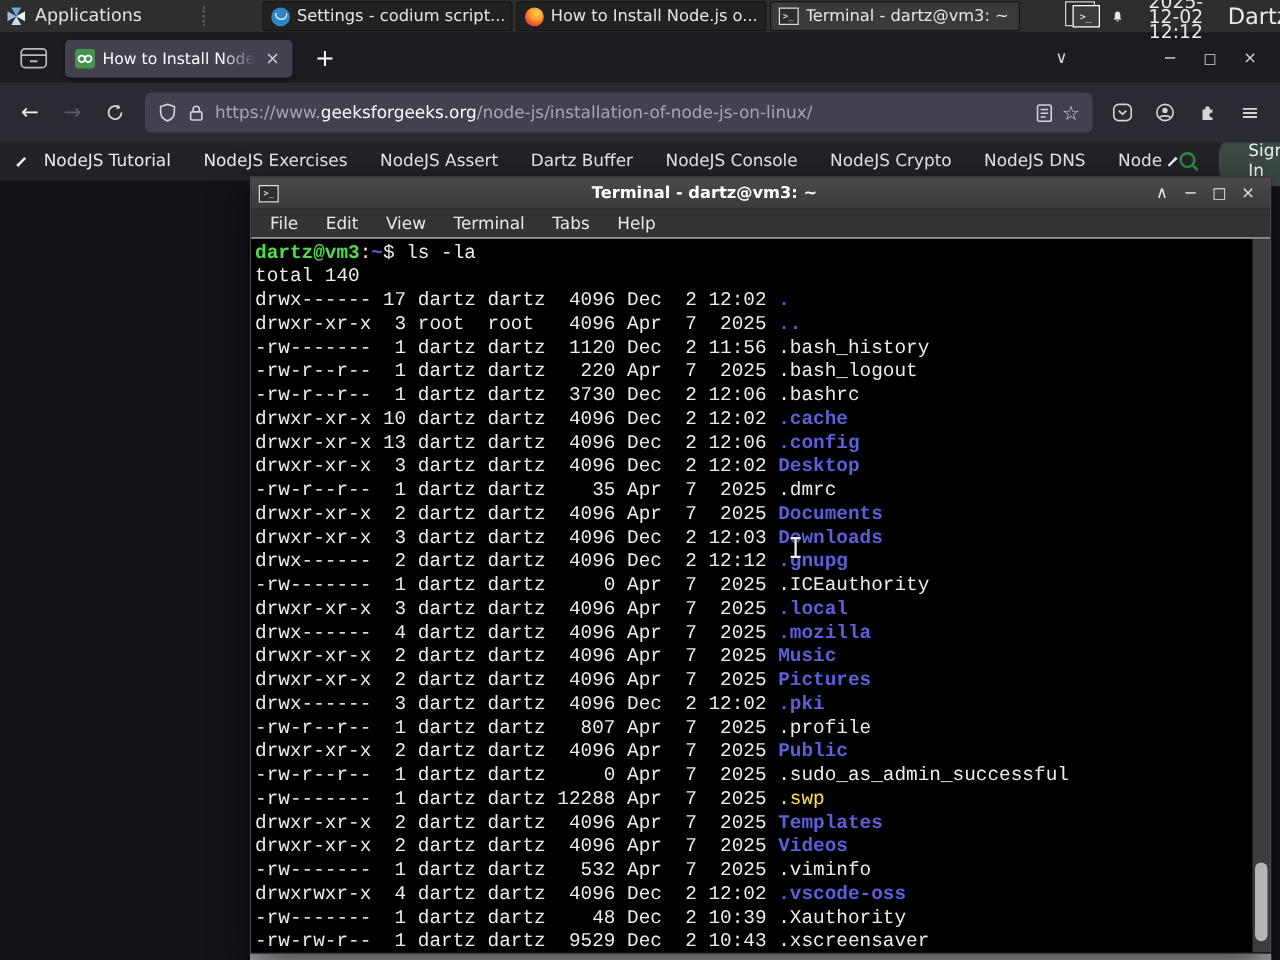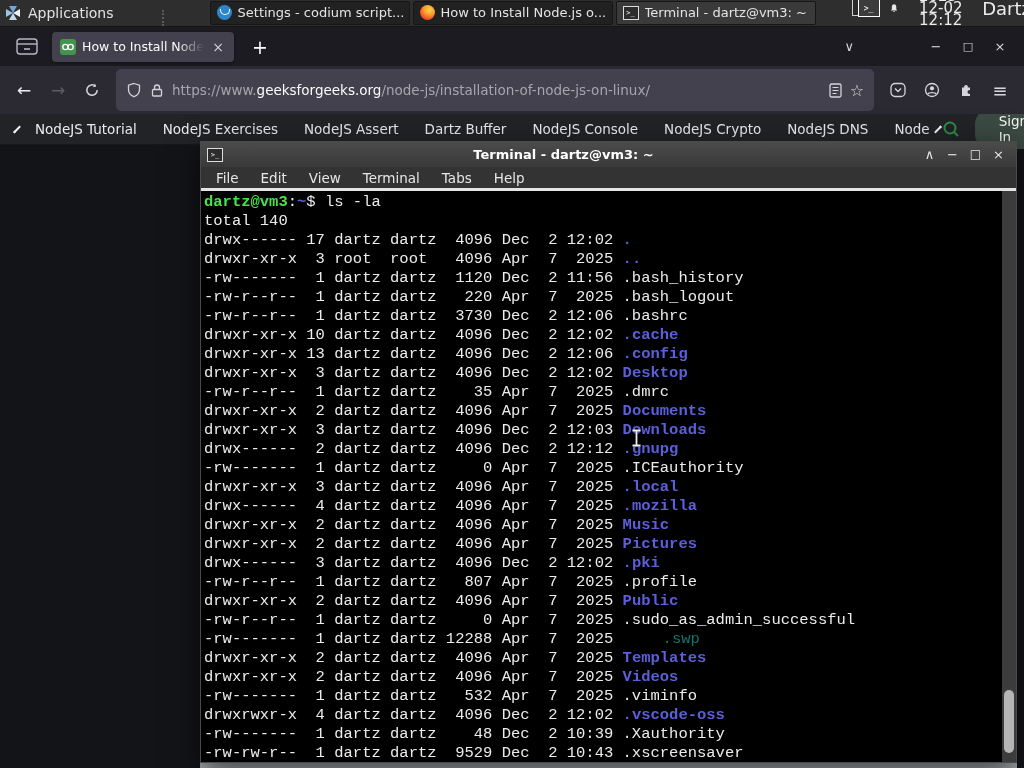--- a/index.html
+++ b/index.html
@@ -2,21 +2,21 @@
 <html><head>
 <meta charset="utf-8">
 <style>
   * { margin:0; padding:0; box-sizing:border-box; }
   html,body { width:1024px; height:768px; overflow:hidden; background:#121316;
               font-family:"DejaVu Sans","Liberation Sans",sans-serif; }
   body { position:relative; }
 
   
   .panel { position:absolute; left:0; top:0; width:1024px; height:27px; background:#2e2e2e;
-           border-bottom:1px solid #151515; display:flex; align-items:flex-end; color:#e2e2e2;
+           border-bottom:1px solid #151515; display:flex; align-items:center; color:#e2e2e2;
            font-size:14px; z-index:30;gap:40px; }
   .app-btn { display:flex; align-items:center; gap:6px; padding:0 6px 0 4px; height:27px; }
   .panel-handle { width:3px; height:16px; border-left:2px dotted #5a5a5a; margin:0 6px 0 2px; }
   .taskbar { display:flex; align-items:center; gap:3px; height:27px; }
   .task-btn { width:200px; height:24px; background:#212121; border:1px solid #161616; border-radius:2px;
               display:flex; align-items:center; gap:6px; padding:0 6px; font-size:13px; color:#e4e4e4;
               overflow:hidden; white-space:nowrap; }
   .task-btn.active { background:#3a3a3a; }
   .tb-label { overflow:hidden; white-space:nowrap; }
   .ico-firefox { width:15px; height:15px; min-width:15px; border-radius:50%;
@@ -49,21 +49,21 @@
   .tab-right { margin-left:auto; display:flex; align-items:center; color:#d6d6dd; }
   .tablist-chevron { font-size:13px; margin-right:58px; padding:0 8px; }
   .winbtn { width:32px; text-align:center; font-size:13px; }
   .winbtn.max { font-size:11px; }
 
   .ff-toolbar { position:absolute; left:0; top:66px; width:1024px; height:48px; background:#2b2a33;
                 display:flex; align-items:center; padding:0 8px; gap:2px; z-index:20; }
   .navico { width:32px; height:32px; display:flex; align-items:center; justify-content:center;
             font-size:17px; color:#ededf0; border-radius:4px; }
   .navico.disabled { color:#5c5b66; }
-  .urlbar { flex:1; height:42px; background:#42414d; border-radius:5px; margin:0 6px; display:flex;
+  .urlbar { flex:1; height:32px; background:#42414d; border-radius:5px; margin:0 6px; display:flex;
             align-items:center; padding:0 10px; gap:8px; }
   .url-text { font-size:13.5px; white-space:nowrap; overflow:hidden; }
   .url-scheme, .url-path { color:#a6a5b0; }
   .url-domain { color:#fbfbfe; }
   .url-spacer { flex:1; }
   .star { color:#d4d4da; font-size:16px; }
   .toolbar-right { display:flex; align-items:center; gap:2px; }
   .hamburger { font-size:18px; color:#d4d4da; }
 
   
@@ -89,30 +89,30 @@
           border:1px solid #4a4a4a; box-shadow:0 10px 30px rgba(0,0,0,.65);
           display:flex; flex-direction:column; background:#000; }
   .term-titlebar { height:25px; background:linear-gradient(#4b4b4b,#3a3a3a); display:flex;
                    align-items:center; padding:0 6px; position:relative; flex:0 0 25px; }
   .term-title { position:absolute; left:0; right:90px; text-align:center; font-weight:bold;
                 font-size:13px; color:#ffffff; white-space:nowrap; }
   .term-controls { margin-left:auto; display:flex; color:#e6e6e6; font-size:13px; z-index:2; }
   .term-ctrl { width:23px; text-align:center; }
   .term-ctrl.max { font-size:12px; }
   .term-menubar { height:24px; background:#333333; display:flex; align-items:center; padding-left:4px;
-                  font-size:13.5px; color:#e6e6e6; flex:0 0 24px; border-bottom:3px solid #e5e5e5; }
+                  font-size:13.5px; color:#e6e6e6; flex:0 0 24px; border-bottom:1px solid #e5e5e5; }
   .term-menuitem { padding:0 11px; }
   .term-body { flex:1; position:relative; background:#000; overflow:hidden;
                font-family:Liberation Mono, monospace; font-size:15.5px; line-height:19px; }
   .term-output { position:absolute; left:3px; top:2px; white-space:pre; }
   .term-line { height:19px; }
   .c-fg   { color:#ececec; }
   .c-green{ color:#4be04b; font-weight:bold; }
   .c-dir  { color:#5b5fd9; font-weight:bold; }
-  .c-dim  { color:#0f766e;margin-left:40px; }
+  .c-dim  { color:#fde047; }
   .term-scrollbar { position:absolute; right:0; top:0; bottom:0; width:14px; background:#3c3c3c; }
   .term-thumb { position:absolute; left:2px; width:10px; top:499px; height:63px; background:#b5b5b5;
                 border-radius:5px; }
 
   .ibeam { position:absolute; left:631px; top:429px; z-index:50; }
 </style>
 </head>
 <body>
 
 <div class="page">

